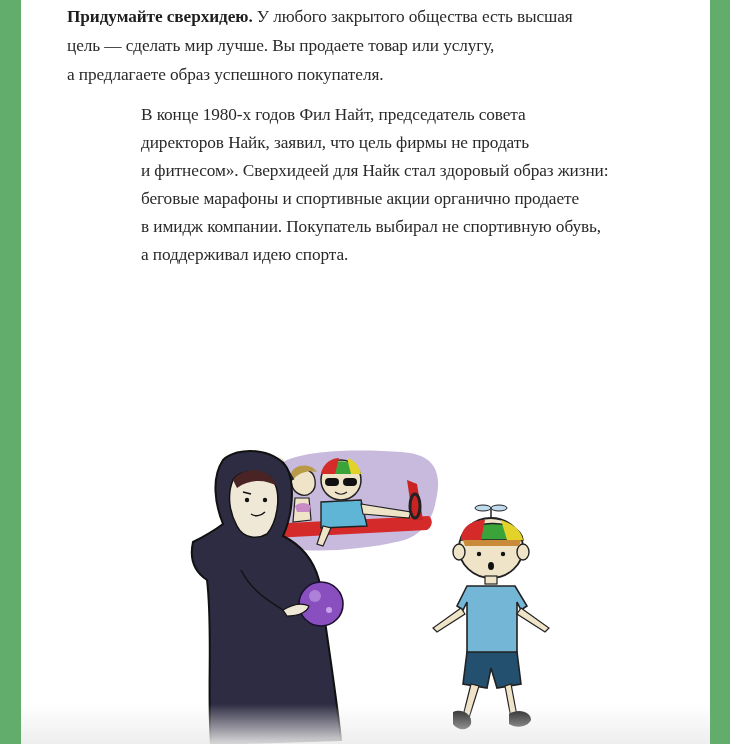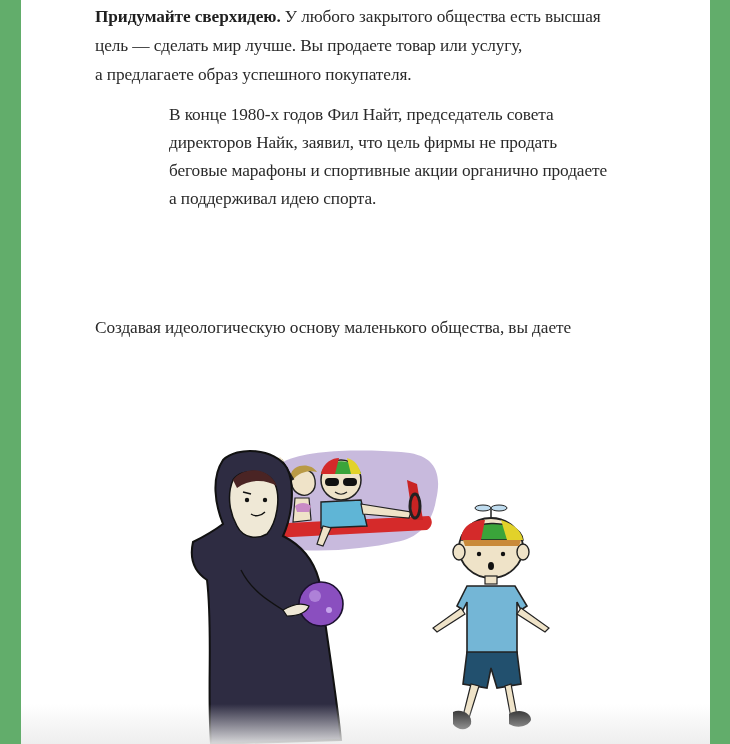--- a/index.html
+++ b/index.html
@@ -52,21 +52,21 @@
       top: 101px;
       width: 570px;
       line-height: 28px;
     }
     .p2 {
       left: 46px;
       top: 314px;
       width: 630px;
       line-height: 28px;
     }
-    .line { display: block; white-space: nowrap; margin-left: 28px; }
+    .line { display: block; white-space: nowrap; }
 
     .illustration {
       position: absolute;
       left: 150px;
       top: 440px;
       width: 420px;
       height: 304px;
     }
     .illustration svg { display: block; }
   </style>
@@ -77,26 +77,27 @@
 
   <div class="text-block p1">
     <span class="line"><span class="bold">Придумайте сверхидею.</span><span> У любого закрытого общества есть высшая</span></span>
     <span class="line">цель — сделать мир лучше. Вы продаете товар или услугу,</span>
     <span class="line">а предлагаете образ успешного покупателя.</span>
   </div>
 
   <div class="text-block quote">
     <span class="line">В конце 1980-х годов Фил Найт, председатель совета</span>
     <span class="line">директоров Найк, заявил, что цель фирмы не продать</span>
+    <span class="line">и фитнесом». Сверхидеей для Найк стал здоровый образ жизни:</span>
     <span class="line">беговые марафоны и спортивные акции органично продаете</span>
+    <span class="line">в имидж компании. Покупатель выбирал не спортивную обувь,</span>
     <span class="line">а поддерживал идею спорта.</span>
   </div>
 
   <div class="text-block p2">
-    <span class="line">Создавая идеологическую основу маленького общества, вы даете</span>
   </div>
 
   <div class="illustration">
     <svg width="420" height="304" viewBox="0 0 420 304" xmlns="http://www.w3.org/2000/svg">
 
       <g>
         <path d="M112,22 C140,8 200,10 230,12 C262,14 272,30 265,60 C262,80 250,98 225,102 C200,108 160,112 130,110 C100,116 92,100 96,80 C90,60 96,34 112,22 Z" fill="#b6a3d2" opacity="0.75"></path>
         <path d="M100,112 C106,126 118,140 128,138 C120,128 112,118 104,110 Z" fill="#c2b3dc" opacity="0.7"></path>
 
         <path d="M96,84 L258,76 C262,80 262,86 256,90 L102,98 C96,96 94,90 96,84 Z" fill="#d52a2a"></path>

